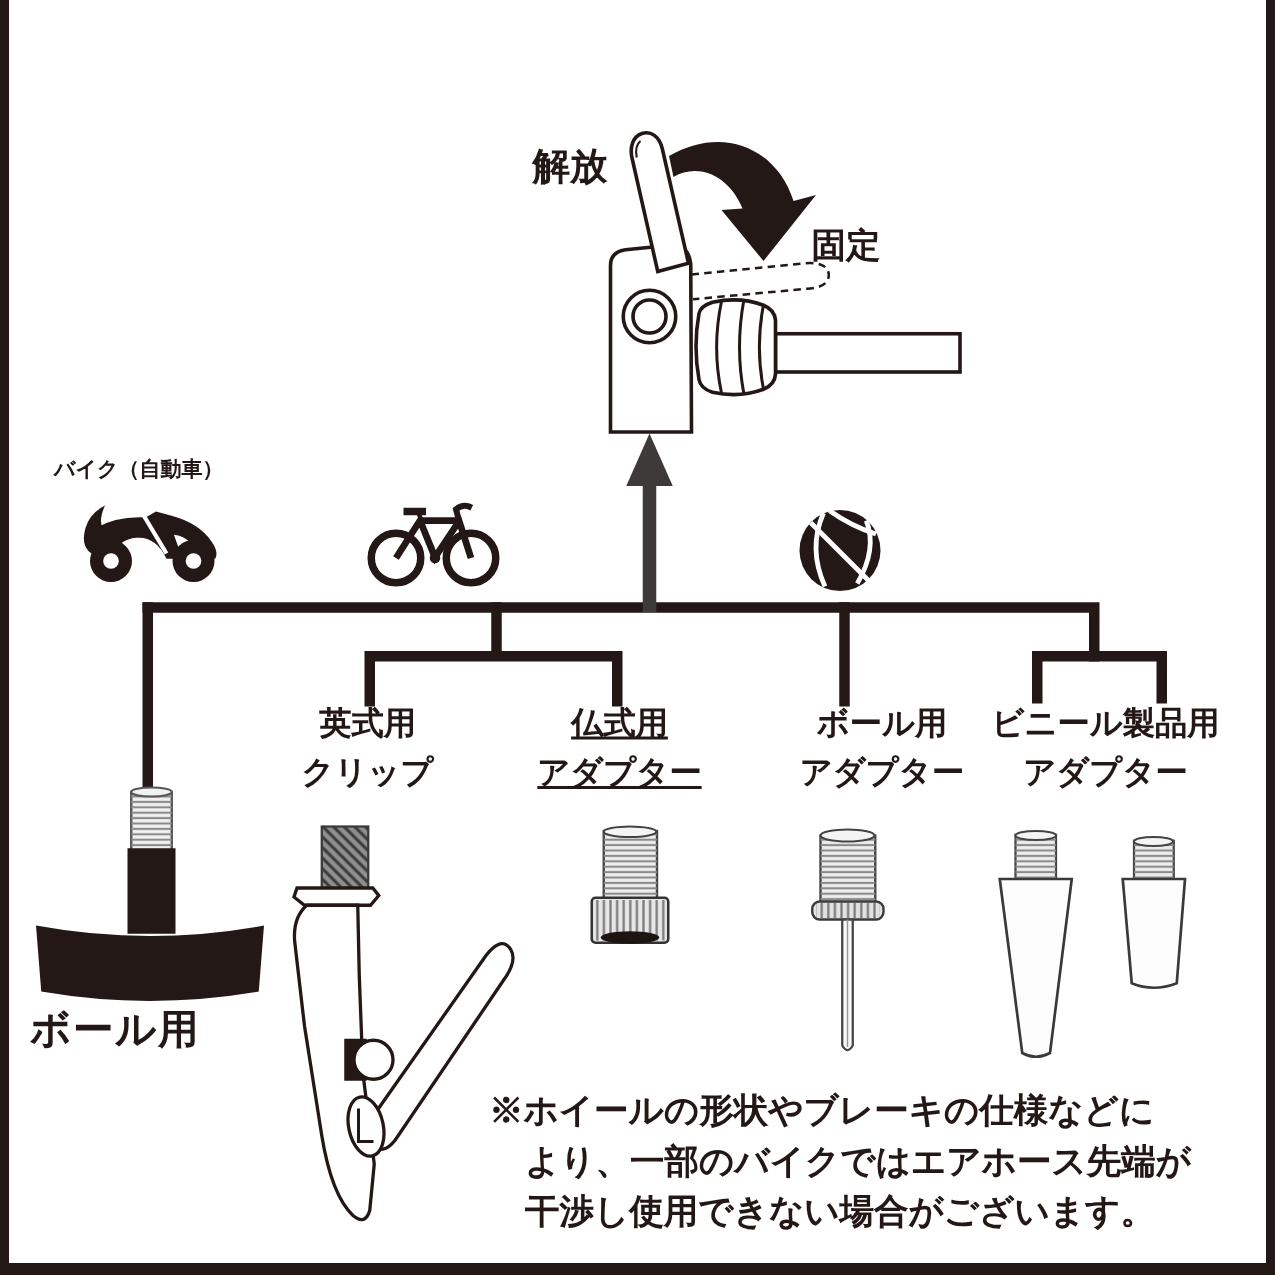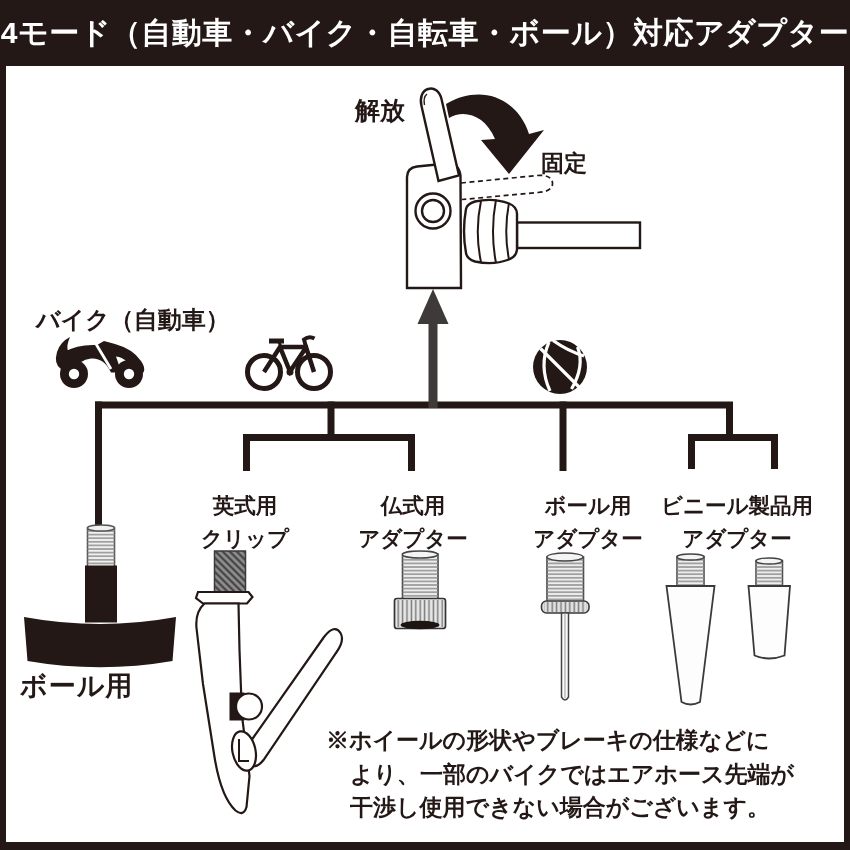--- a/index.html
+++ b/index.html
@@ -10,38 +10,37 @@
   .frame{position:absolute;inset:0;border-left:6px solid #231815;border-right:6px solid #231815;border-bottom:8px solid #231815;pointer-events:none;z-index:5;}
   .banner{
     position:absolute;left:0;top:0;width:850px;height:66px;background:#231815;
     color:#fff;font-size:30px;font-weight:bold;text-align:center;line-height:66px;
     letter-spacing:.5px;z-index:6;white-space:nowrap;
   }
   .art{position:absolute;left:0;top:0;z-index:1;}
   .lbl{position:absolute;font-weight:bold;color:#231815;z-index:2;}
   .lbl-release{left:355px;top:94px;font-size:25px;}
   .lbl-fix{left:541px;top:148px;font-size:23px;font-family:Liberation Serif, serif;}
-  .lbl-mode{left:36px;top:304px;font-size:24px;}
-  .lbl-adapter{top:466px;font-size:21.5px;line-height:33px;text-align:center;white-space:pre-line;margin-top:24px;}
+  .lbl-mode{left:36px;top:304px;font-size:14px;}
+  .lbl-adapter{top:466px;font-size:21.5px;line-height:33px;text-align:center;white-space:pre-line;}
   .lbl-eng{left:176px;width:138px;}
-  .lbl-fra{left:340px;width:146px;}
+  .lbl-fra{left:340px;width:146px;text-decoration:underline;}
   .lbl-ball{left:513px;width:150px;}
   .lbl-vinyl{left:638px;width:198px;}
   .lbl-valve{left:20px;top:668px;font-size:27px;letter-spacing:1px;}
   .footnote{
     position:absolute;left:326px;top:724px;width:512px;font-size:23px;font-weight:bold;
     line-height:33.5px;white-space:pre-line;padding-left:24px;text-indent:-24px;z-index:2;
   }
 </style>
 </head>
 <body>
 
 <div class="stage">
 
-  <div class="banner">4モード（自動車・バイク・自転車・ボール）対応アダプター</div>
   <div class="frame"></div>
 
   <div class="lbl lbl-release">解放</div>
   <div class="lbl lbl-fix">固定</div>
   <div class="lbl lbl-mode">バイク（自動車）</div>
 
   <div class="lbl lbl-adapter lbl-eng">英式用
 クリップ</div>
   <div class="lbl lbl-adapter lbl-fra">仏式用
 アダプター</div>

